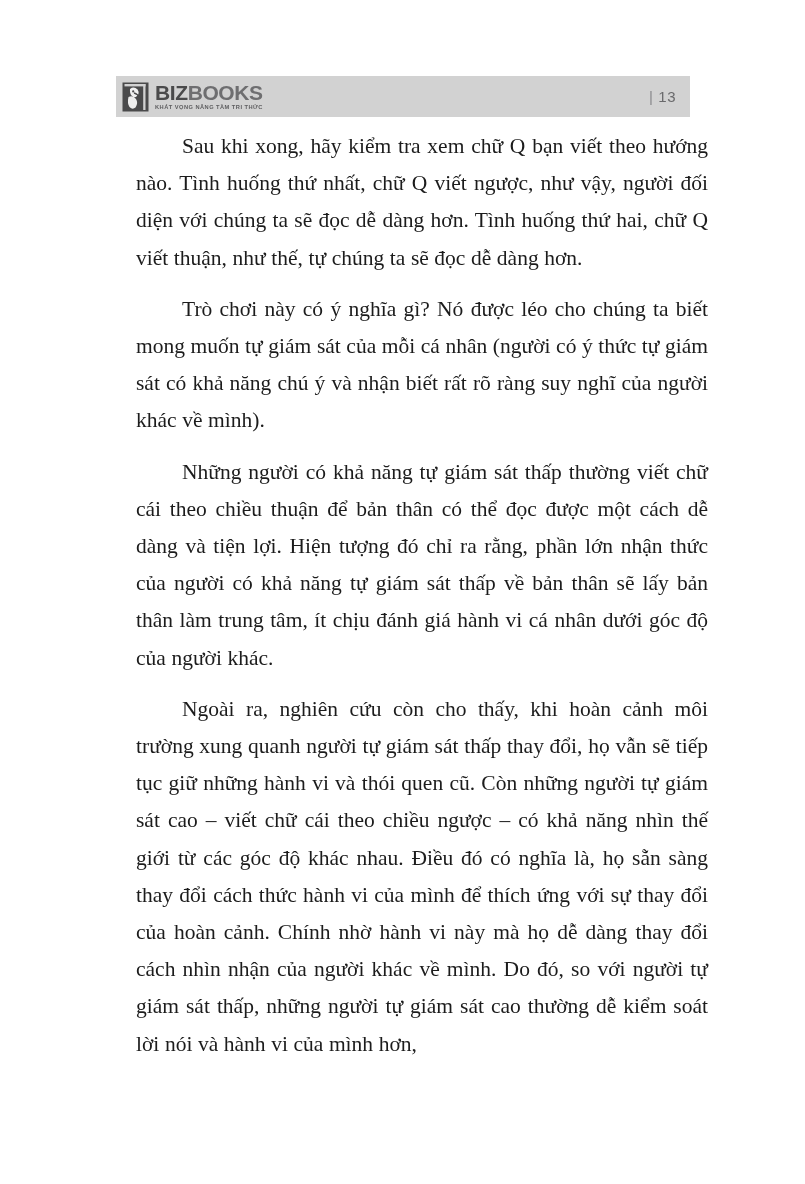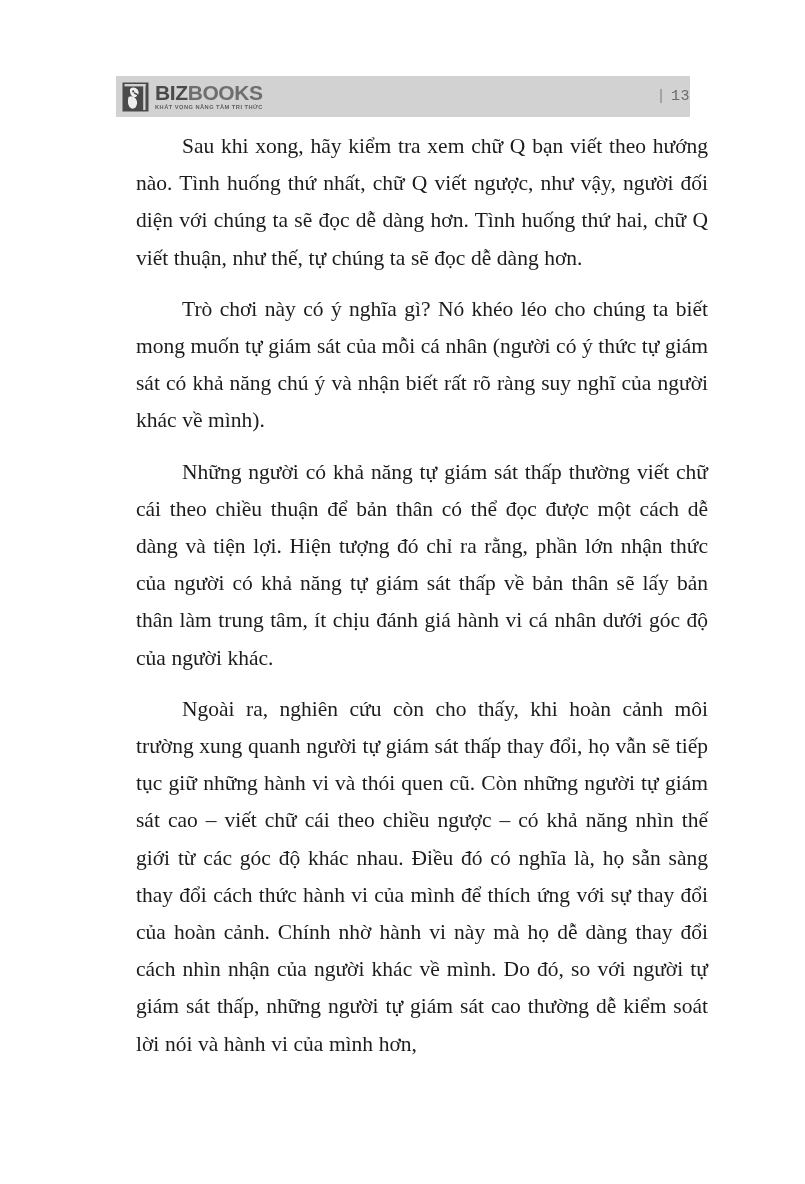--- a/index.html
+++ b/index.html
@@ -76,23 +76,24 @@
     font-size: 5.6px;
     letter-spacing: 0.45px;
     color: #5d5d5f;
     margin-top: 2px;
     white-space: nowrap;
     transform: scaleX(1.02);
     transform-origin: left center;
   }
 
   .folio {
-    font-family: Liberation Mono, monospace;
+    font-family: Liberation Sans, sans-serif;
     font-size: 15px;
     color: #6a6a6c;
+    padding-right: 14px;
     white-space: nowrap;
     letter-spacing: 0.5px;
   }
   .folio .bar {
     color: #8a8a8c;
     margin-right: 5px;
   }
 
   
   .body-text {
@@ -140,18 +141,18 @@
         <div class="brand-tagline">KHÁT VỌNG NÂNG TẦM TRI THỨC</div>
       </div>
     </div>
 
     <div class="folio"><span class="bar">|</span><span>13</span></div>
 
   </div>
 
   <div class="body-text">
     <p>Sau khi xong, hãy kiểm tra xem chữ Q bạn viết theo hướng nào. Tình huống thứ nhất, chữ Q viết ngược, như vậy, người đối diện với chúng ta sẽ đọc dễ dàng hơn. Tình huống thứ hai, chữ Q viết thuận, như thế, tự chúng ta sẽ đọc dễ dàng hơn.</p>
-    <p>Trò chơi này có ý nghĩa gì? Nó khéo léo cho chúng ta biết mong muốn tự giám sát của mỗi cá nhân (người có ý thức tự giám sát có khả năng chú ý và nhận biết rất rõ ràng suy nghĩ của người khác về mình).</p>
+    <p>Trò chơi này có ý nghĩa gì? Nó được léo cho chúng ta biết mong muốn tự giám sát của mỗi cá nhân (người có ý thức tự giám sát có khả năng chú ý và nhận biết rất rõ ràng suy nghĩ của người khác về mình).</p>
     <p>Những người có khả năng tự giám sát thấp thường viết chữ cái theo chiều thuận để bản thân có thể đọc được một cách dễ dàng và tiện lợi. Hiện tượng đó chỉ ra rằng, phần lớn nhận thức của người có khả năng tự giám sát thấp về bản thân sẽ lấy bản thân làm trung tâm, ít chịu đánh giá hành vi cá nhân dưới góc độ của người khác.</p>
     <p>Ngoài ra, nghiên cứu còn cho thấy, khi hoàn cảnh môi trường xung quanh người tự giám sát thấp thay đổi, họ vẫn sẽ tiếp tục giữ những hành vi và thói quen cũ. Còn những người tự giám sát cao – viết chữ cái theo chiều ngược – có khả năng nhìn thế giới từ các góc độ khác nhau. Điều đó có nghĩa là, họ sẵn sàng thay đổi cách thức hành vi của mình để thích ứng với sự thay đổi của hoàn cảnh. Chính nhờ hành vi này mà họ dễ dàng thay đổi cách nhìn nhận của người khác về mình. Do đó, so với người tự giám sát thấp, những người tự giám sát cao thường dễ kiểm soát lời nói và hành vi của mình hơn,</p>
   </div>
 
 </div>
 
 </body></html>

